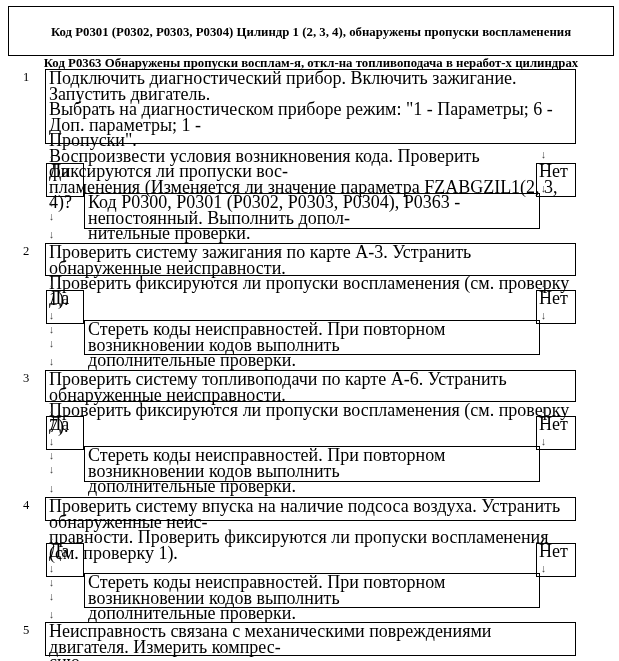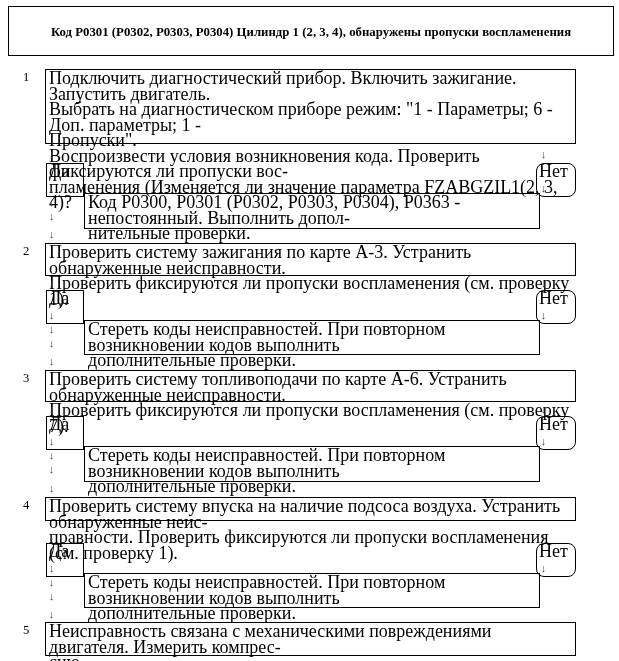--- a/index.html
+++ b/index.html
@@ -17,34 +17,35 @@
       left: 8px; top: 6px; width: 606px; height: 50px;
       font-weight: bold; text-align: center; font-size: 12.8px; line-height: 15.5px;
       padding: 2px 0 0 0;
     }
     .num { position: absolute; left: 23px; font-size: 12.6px; }
     .tag {
       position: absolute; border: 1.5px solid #000; box-sizing: border-box;
       font-size: 18px; line-height: 15px; padding: 0 0 0 2px; height: 34px;
     }
     .tag.da { left: 46px; width: 38px; }
-    .tag.net { left: 536px; width: 40px; border-radius: 8px; }
+    .tag.net { left: 536px; width: 40px; }
     .arrow {
       position: absolute; width: 9px; height: 12px; font-size: 11px; line-height: 12px;
       color: #444; text-align: center;
     }
     .arrow::before { content: "\2193"; }
     .step { left: 45px; width: 531px; }
     .result { left: 84px; width: 456px; }
   </style>
 </head>
 <body>
 
 <div class="box header">
   <div>Код P0301 (P0302, P0303, P0304) Цилиндр 1 (2, 3, 4), обнаружены пропуски воспламенения</div>
+  <div>Код P0363 Обнаружены пропуски восплам-я, откл-на топливоподача в неработ-х цилиндрах</div>
 </div>
 
 <div class="num" style="top:70px">1</div>
 <div class="box step" style="top:69px;height:75px">Подключить диагностический прибор. Включить зажигание. Запустить двигатель.
 Выбрать на диагностическом приборе режим: "1 - Параметры; 6 - Доп. параметры; 1 -
 Пропуски".
 Воспроизвести условия возникновения кода. Проверить фиксируются ли пропуски вос-
 пламенения (Изменяется ли значение параметра FZABGZIL1(2, 3, 4)?</div>
 <div class="arrow" style="left:47px;top:148px"></div>
 <div class="arrow" style="left:539px;top:148px"></div>

